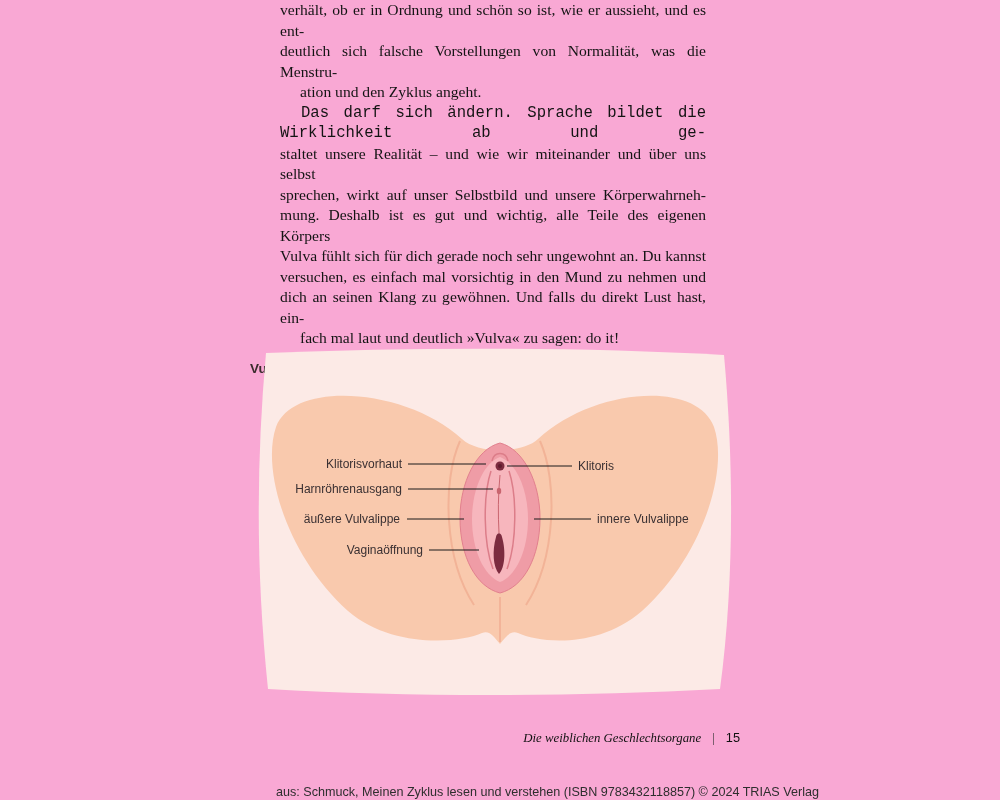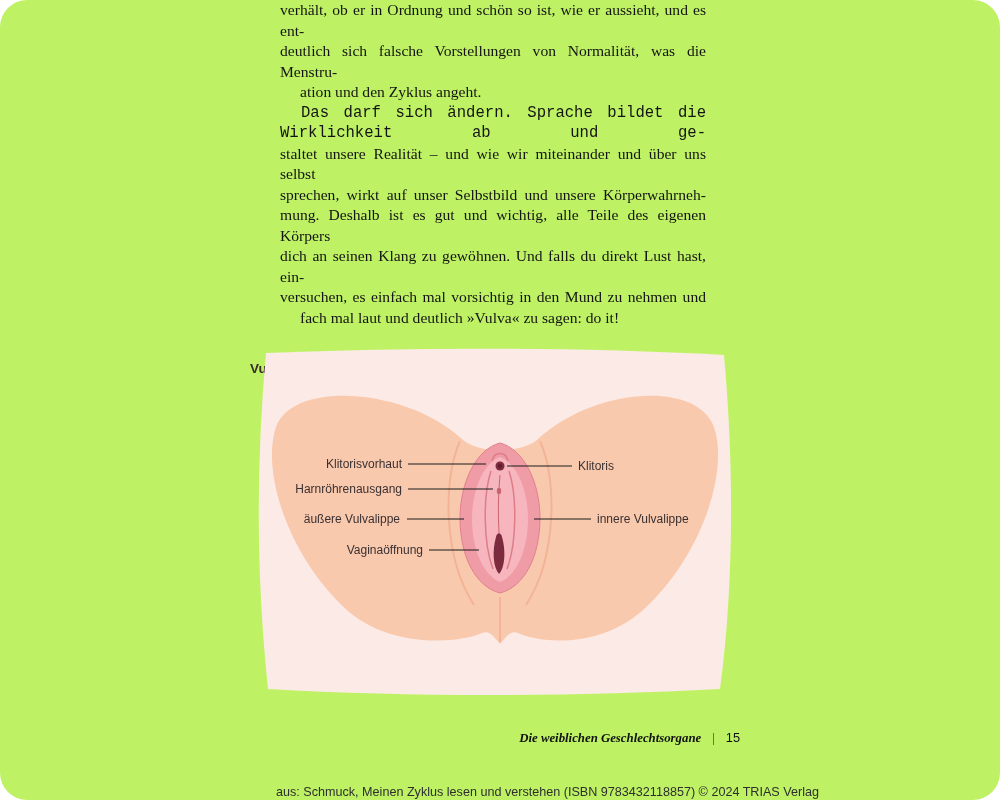--- a/index.html
+++ b/index.html
@@ -1,18 +1,18 @@
 <!DOCTYPE html>
 <html lang="de" style="--wash: #fceae6; --skin: #f9c9ad; --crease: #f1af93; --outer-lips: #ef9ca6; --outer-rim: #e2808e; --inner-lips: #f7b6bd; --ridge: #dc7d89; --detail-dark: #7c2b3f; --detail-mid: #c9656f; --leader: #1a1a1a;"><head>
 <meta charset="utf-8">
 <style>
   html,body { margin:0; padding:0; background:#fff; }
   .page {
-    position:relative; width:1000px; height:800px; background:#bef264;
-    overflow:hidden; font-family:"Liberation Serif", serif; color:#1a1a1a;border-radius:27px;
+    position:relative; width:1000px; height:800px; background:#f9a8d4;
+    overflow:hidden; font-family:"Liberation Serif", serif; color:#1a1a1a;
   }
 
   
   .text-block {
     position:absolute; left:280px; top:0px; width:426px;
     font-size:15.6px; line-height:20.5px; color:#141414;
   }
   .text-block .line { text-align:justify; text-align-last:justify; white-space:normal; }
   .text-block .line.last { text-align-last:left;margin-left:20px; }
   .text-block .line.indent { text-indent:21px;font-family:Liberation Mono, monospace; }
@@ -28,21 +28,21 @@
   .diagram text {
     font-family:"Liberation Sans", sans-serif; font-size:12px; fill:#3a3032;
   }
 
   
   .footer {
     position:absolute; top:730px; right:260px;
     display:flex; align-items:baseline;
     font-size:12.8px; color:#111;
   }
-  .footer .chapter { font-style:italic; font-weight:bold; font-family:"Liberation Serif", serif;text-align:center; }
+  .footer .chapter { font-style:italic; font-weight:normal; font-family:"Liberation Serif", serif;text-align:center; }
   .footer .sep { margin:0 11px; font-weight:normal; color:#333; }
   .footer .num { font-family:Liberation Sans, sans-serif; }
 
   
   .credit {
     position:absolute; top:785px; left:276px;
     font-family:"Liberation Sans", sans-serif; font-size:12.6px; color:#2e2e2e;
   }
 </style>
 </head>
@@ -51,22 +51,23 @@
 <div class="page">
 
   <div class="text-block">
       <div class="line">verhält, ob er in Ordnung und schön so ist, wie er aussieht, und es ent-</div>
       <div class="line">deutlich sich falsche Vorstellungen von Normalität, was die Menstru-</div>
       <div class="line last">ation und den Zyklus angeht.</div>
       <div class="line indent">Das darf sich ändern. Sprache bildet die Wirklichkeit ab und ge-</div>
       <div class="line">staltet unsere Realität – und wie wir miteinander und über uns selbst</div>
       <div class="line">sprechen, wirkt auf unser Selbstbild und unsere Körperwahrneh-</div>
       <div class="line">mung. Deshalb ist es gut und wichtig, alle Teile des eigenen Körpers</div>
+      <div class="line">Vulva fühlt sich für dich gerade noch sehr ungewohnt an. Du kannst</div>
+      <div class="line">versuchen, es einfach mal vorsichtig in den Mund zu nehmen und</div>
       <div class="line">dich an seinen Klang zu gewöhnen. Und falls du direkt Lust hast, ein-</div>
-      <div class="line">versuchen, es einfach mal vorsichtig in den Mund zu nehmen und</div>
       <div class="line last">fach mal laut und deutlich »Vulva« zu sagen: do it!</div>
     </div>
 
   <div class="diagram">
     <div class="diagram-title">Vulva</div>
 
     <svg width="490" height="355" viewBox="0 0 490 355">
 
       <path d="M 16,8 C 170,2 330,2 474,10 C 484,120 484,240 470,344 C 320,352 160,352 18,344 C 6,230 6,118 16,8 Z" style="fill:var(--wash);"></path>
 

